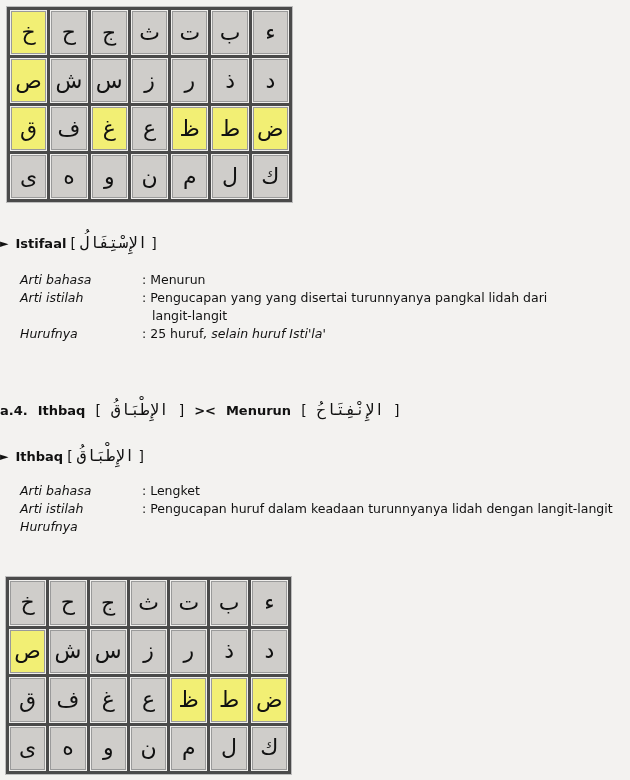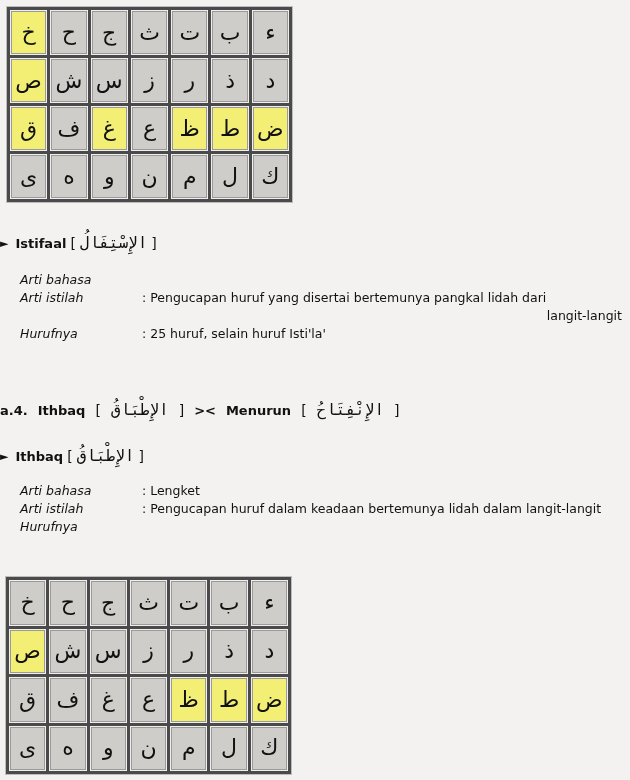--- a/index.html
+++ b/index.html
@@ -84,23 +84,22 @@
       font-style: italic;
       flex-shrink: 0;
     }
     .def-value {
       flex: 1;
       width: 480px;
     }
     .def-value .cont {
       display: block;
       padding-left: 10px;
-      text-align: right;
-    }
-    .ital { }
+    }
+    .ital { font-style: italic; }
   </style>
 </head>
 <body>
 
 <div class="grid g1">
   <div class="cell hl">خ</div>
   <div class="cell">ح</div>
   <div class="cell">ج</div>
   <div class="cell">ث</div>
   <div class="cell">ت</div>
@@ -136,25 +135,26 @@
   <span class="bullet">►</span>
   <span>Istifaal</span>
   <span class="bracket">[</span>
   <span class="arabic" dir="rtl">الإِسْتِفَالُ</span>
   <span class="bracket">]</span>
 </div>
 
 <div class="defs" style="top:271px;">
   <div class="def-row">
     <span class="def-label">Arti bahasa</span>
+    <span class="def-value">: Menurun</span>
   </div>
   <div class="def-row">
     <span class="def-label">Arti istilah</span>
     <span class="def-value">
-      <span>: Pengucapan huruf yang disertai bertemunya pangkal lidah dari</span>
+      <span>: Pengucapan yang yang disertai turunnyanya pangkal lidah dari</span>
       <span class="cont">langit-langit</span>
     </span>
   </div>
   <div class="def-row">
     <span class="def-label">Hurufnya</span>
     <span class="def-value">
       <span>: 25 huruf</span><span class="ital">, selain huruf Isti'la'</span>
     </span>
   </div>
 </div>
@@ -181,21 +181,21 @@
 </div>
 
 <div class="defs" style="top:482px;">
   <div class="def-row">
     <span class="def-label">Arti bahasa</span>
     <span class="def-value">: Lengket</span>
   </div>
   <div class="def-row">
     <span class="def-label">Arti istilah</span>
     <span class="def-value">
-      <span>: Pengucapan huruf dalam keadaan bertemunya lidah dalam langit-langit</span>
+      <span>: Pengucapan huruf dalam keadaan turunnyanya lidah dengan langit-langit</span>
     </span>
   </div>
   <div class="def-row">
     <span class="def-label">Hurufnya</span>
   </div>
 </div>
 
 <div class="grid g2">
   <div class="cell">خ</div>
   <div class="cell">ح</div>

